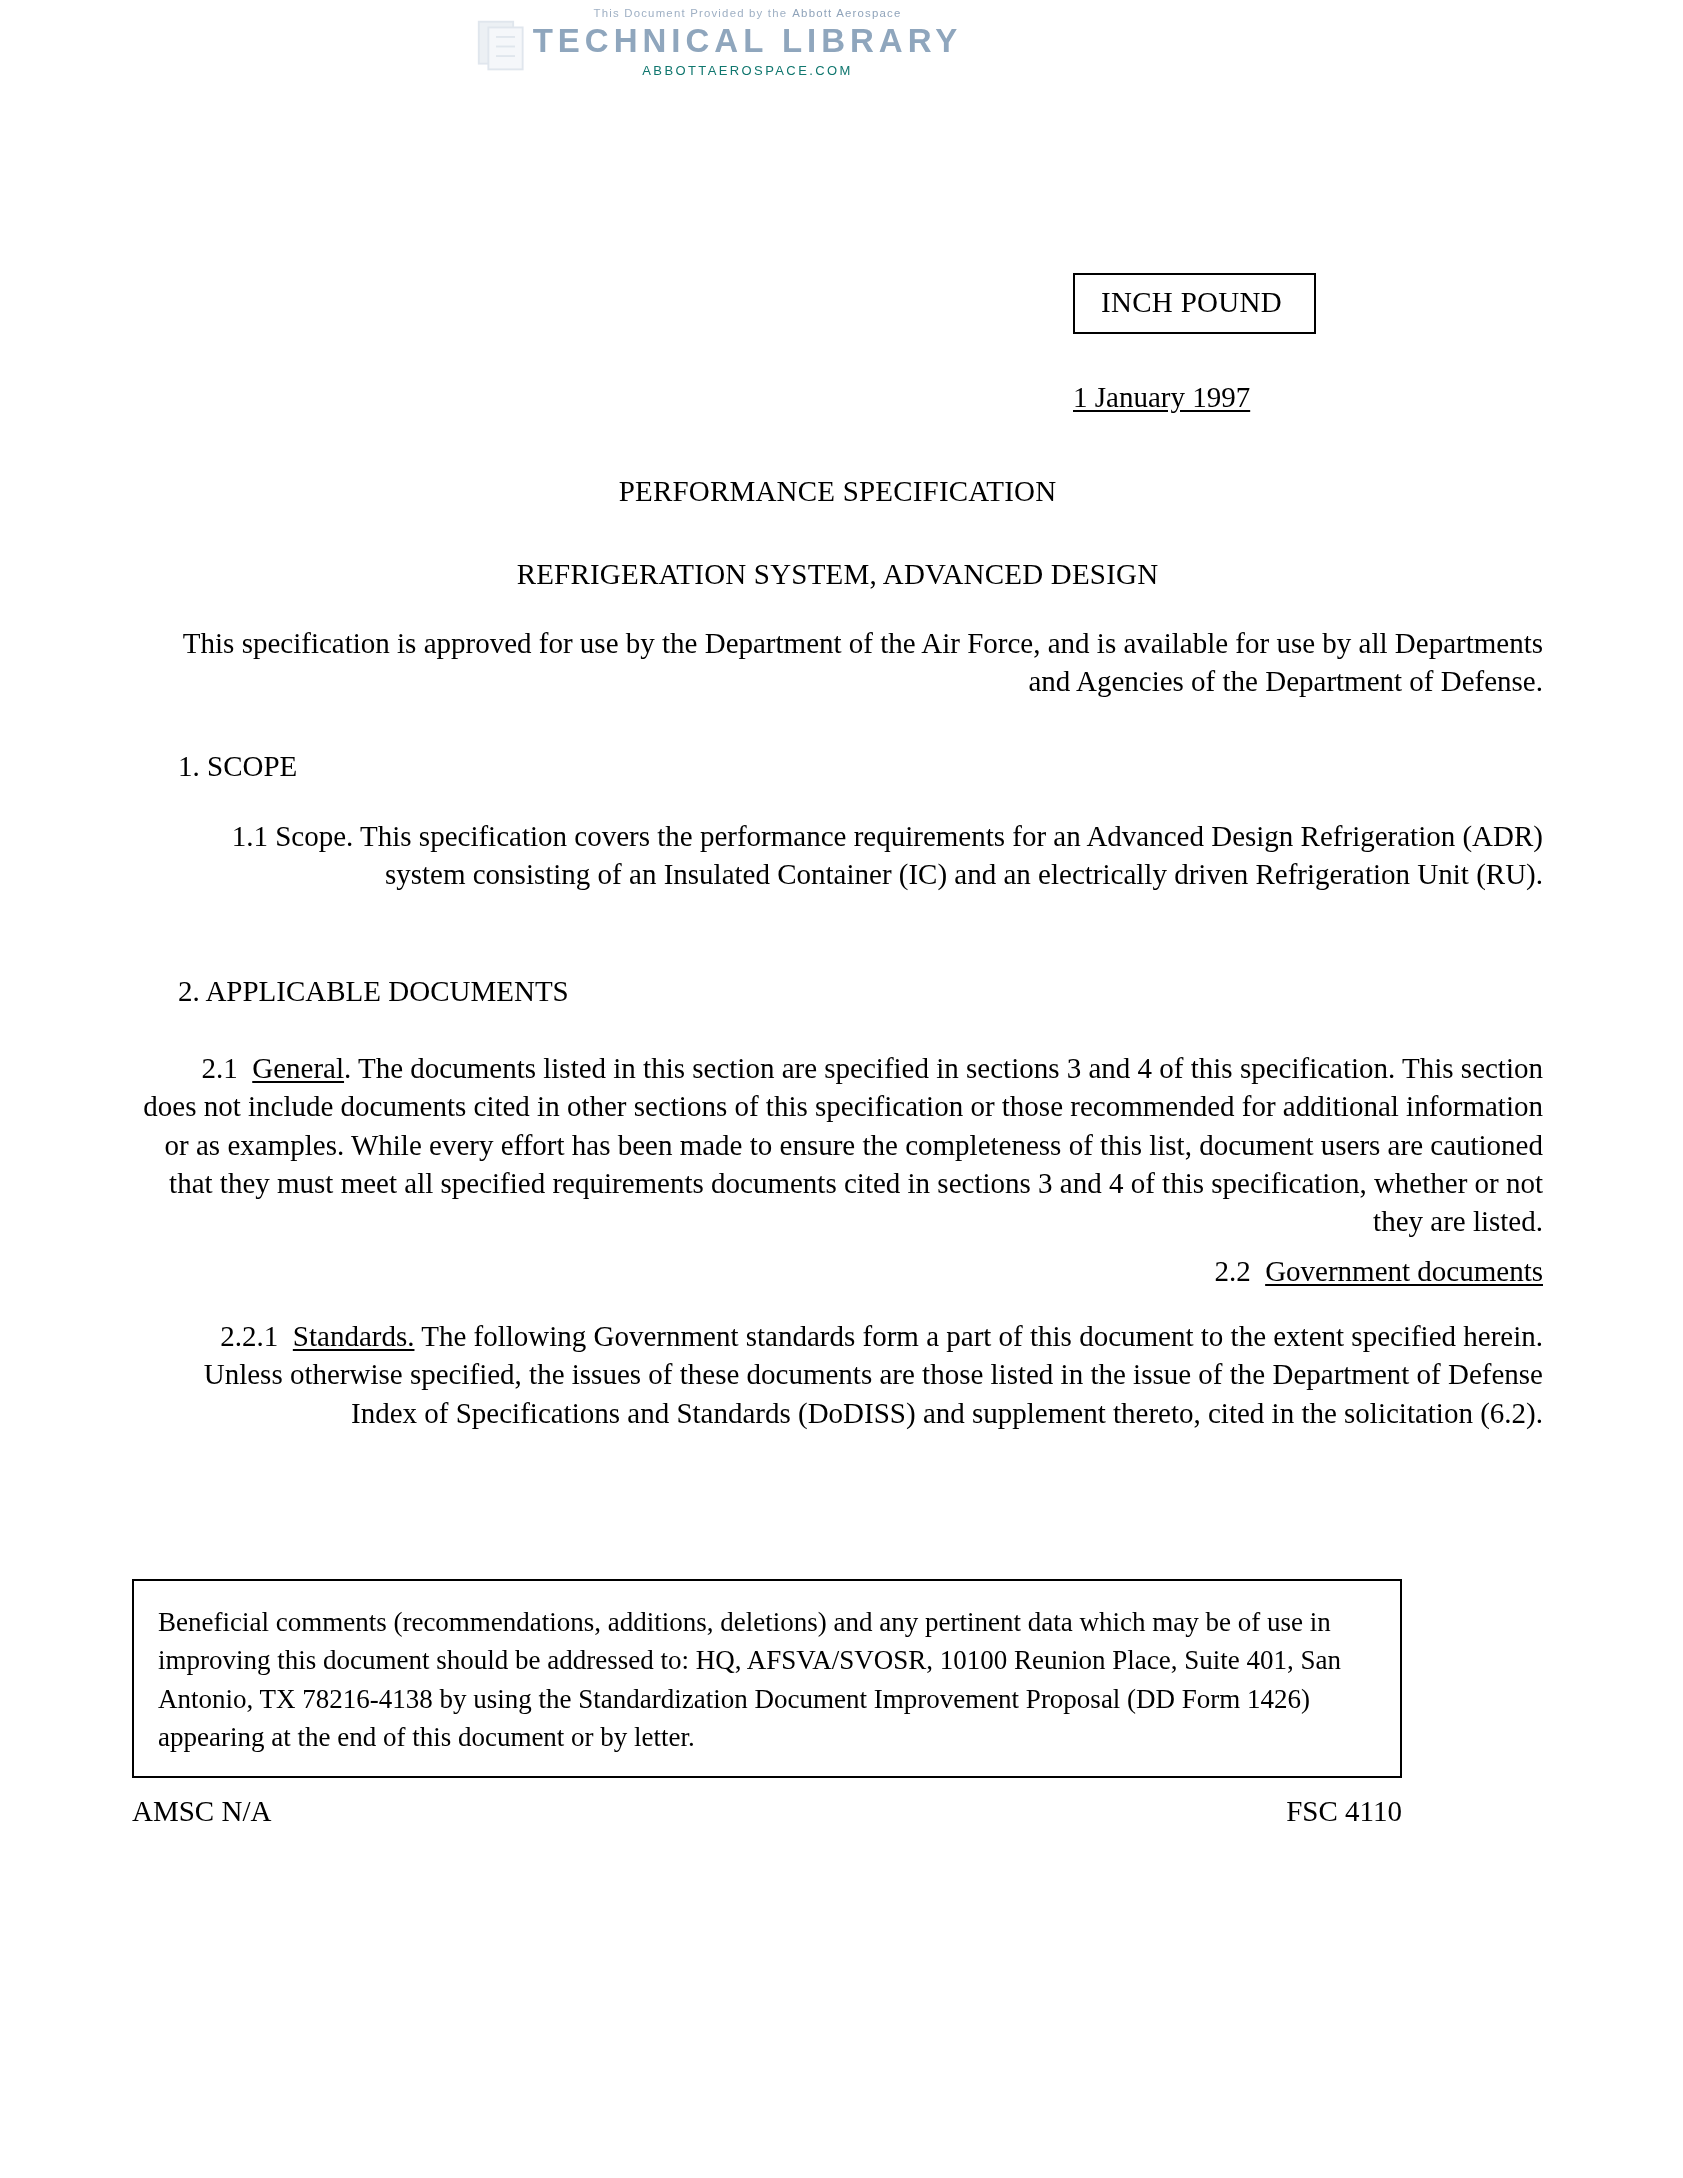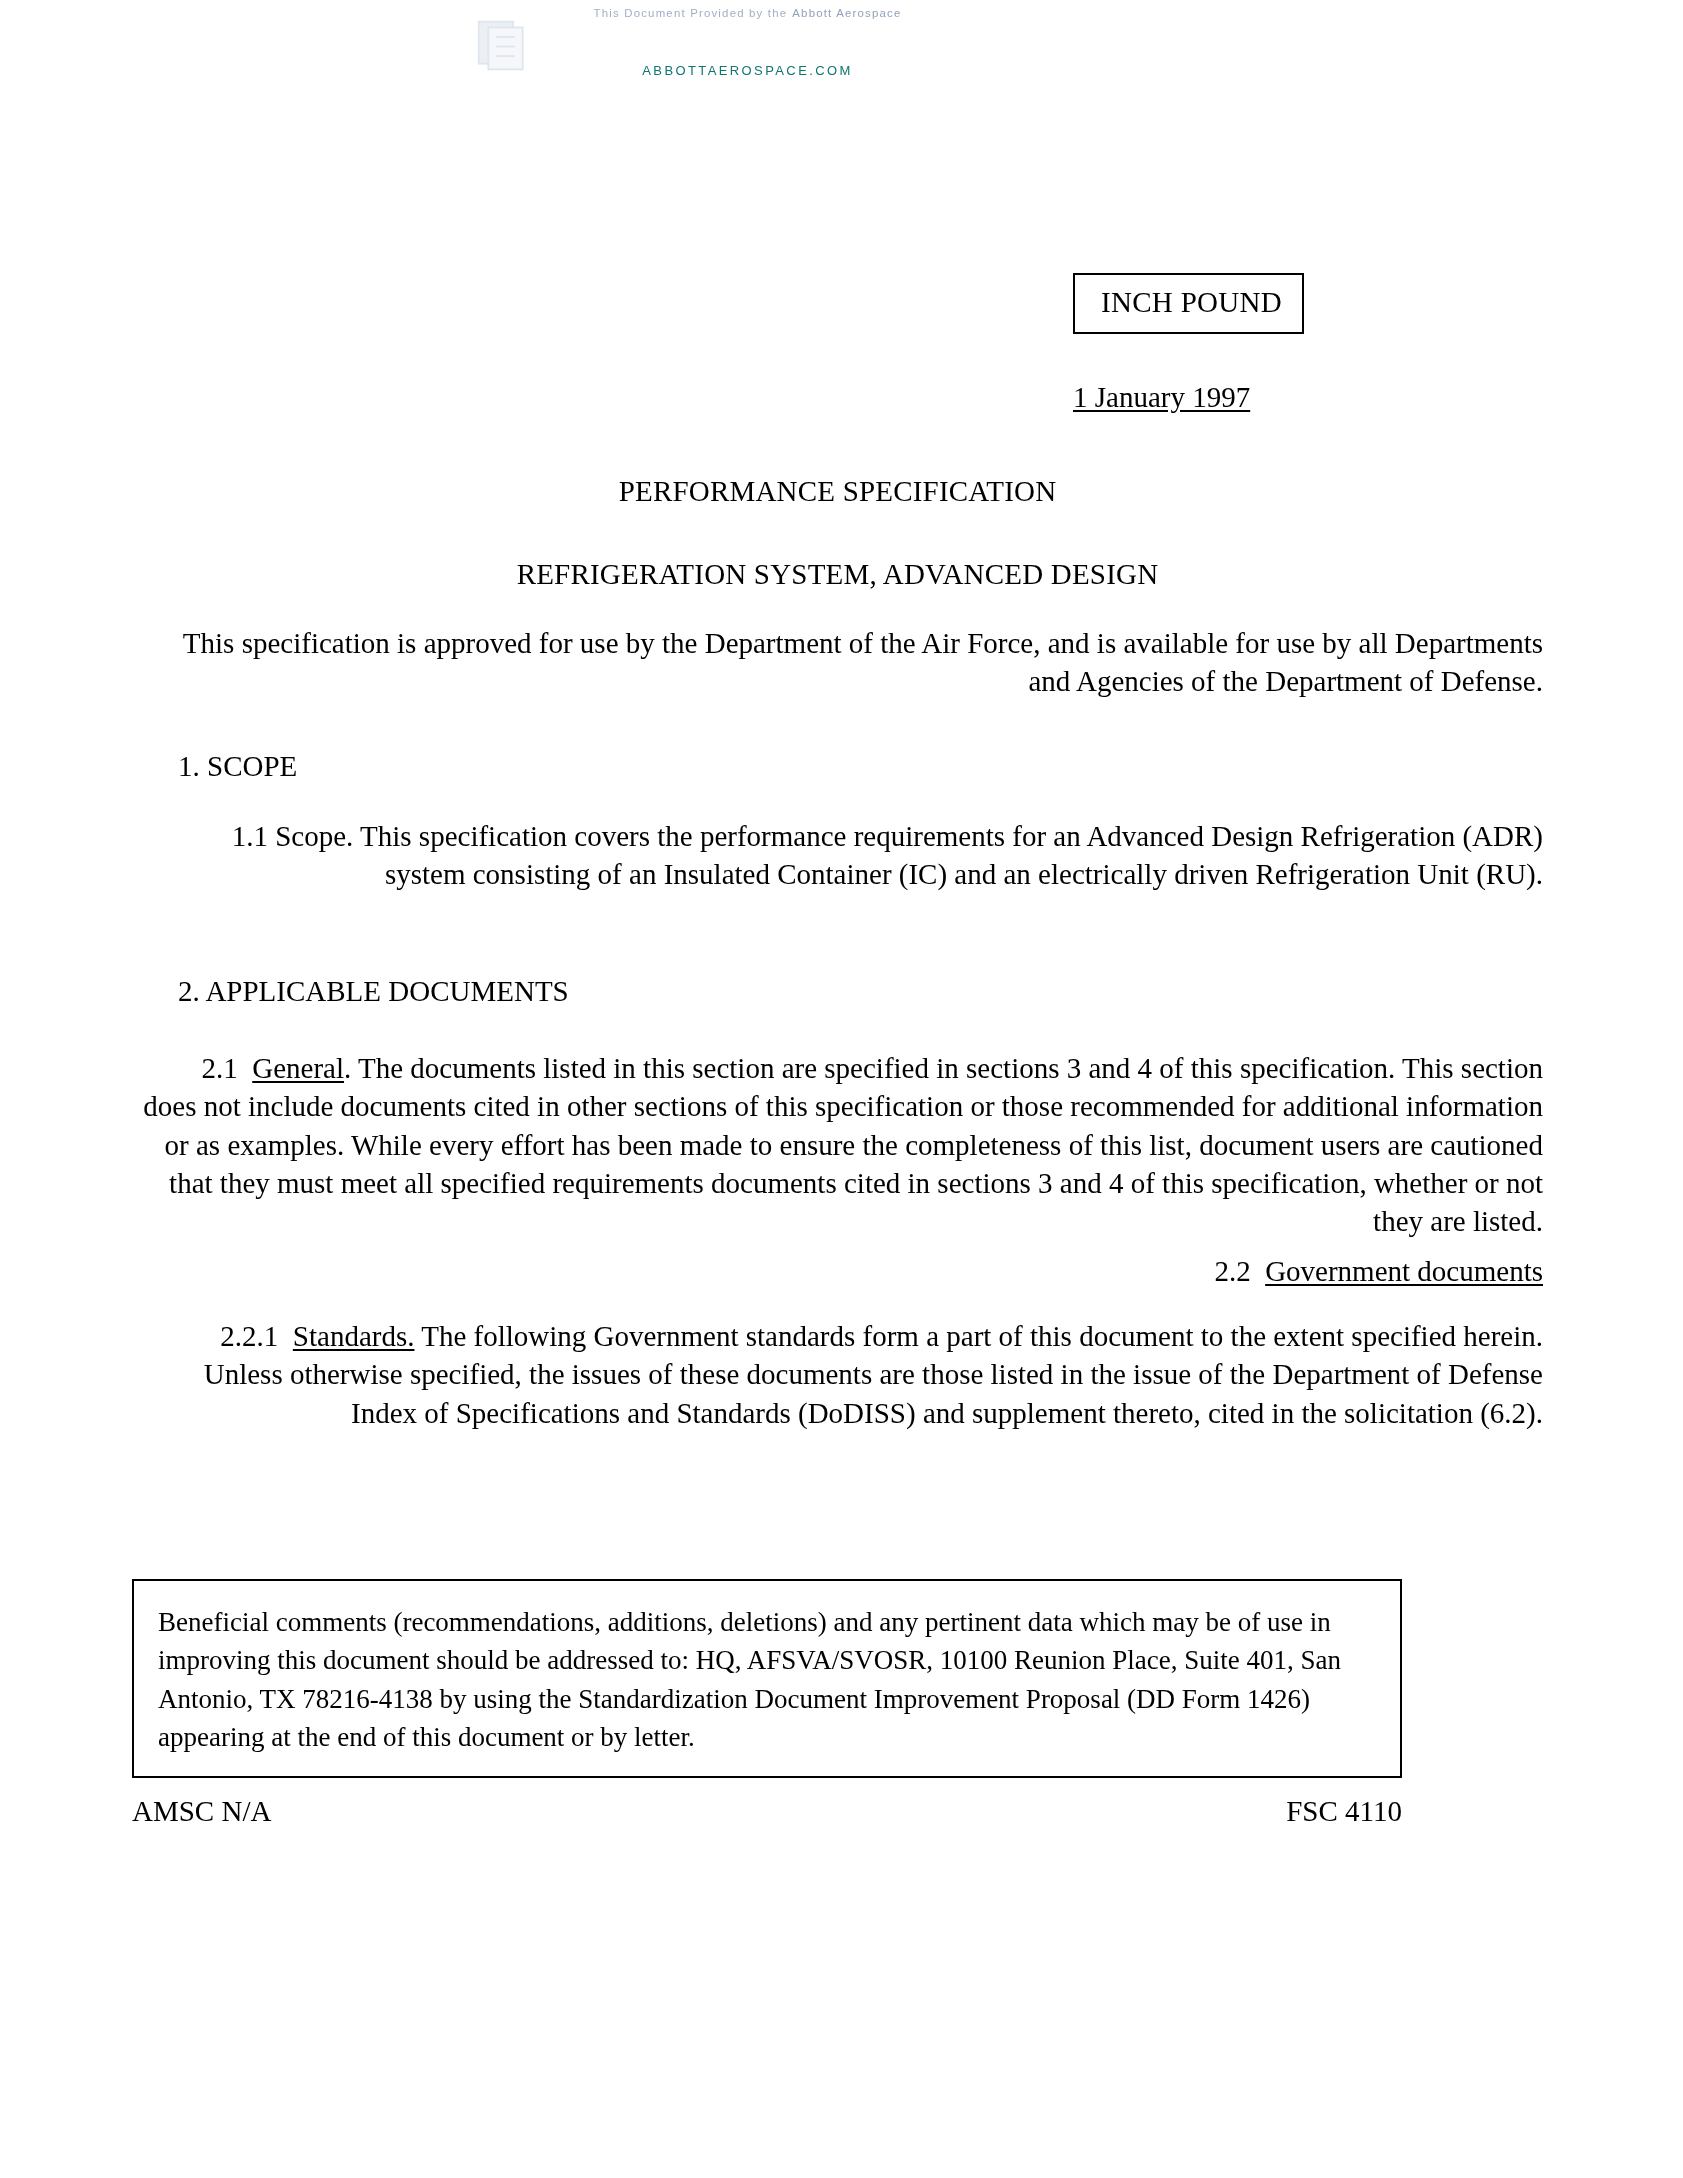--- a/index.html
+++ b/index.html
@@ -101,21 +101,21 @@
     left: 132px;
     top: 178px;
     width: 1411px;
   }
 
   .inch-pound-box {
     position: absolute;
     left: 941px;
     top: 95px;
     border: 2px solid #000;
-    padding: 11px 20px 13px 26px;
+    padding: 11px 32px 13px 26px;
     font-size: 29px;
     letter-spacing: 0.3px;
   }
 
   .doc-id {
     position: absolute;
     left: 941px;
     top: 203px;
     width: 446px;
     font-size: 29px;
@@ -202,20 +202,21 @@
         <rect x="4" y="6" width="36" height="44" fill="#c3d0dd" stroke="#9bb0c6" stroke-width="2"></rect>
         <rect x="14" y="12" width="36" height="44" fill="#dfe7ef" stroke="#9bb0c6" stroke-width="2"></rect>
         <line x1="22" y1="22" x2="42" y2="22" stroke="#9bb0c6" stroke-width="2"></line>
         <line x1="22" y1="32" x2="42" y2="32" stroke="#9bb0c6" stroke-width="2"></line>
         <line x1="22" y1="42" x2="42" y2="42" stroke="#9bb0c6" stroke-width="2"></line>
       </svg>
       <div class="wm-line1">
         <span class="small">This Document Provided by the</span>
         <span class="small bold">Abbott Aerospace</span>
       </div>
+      <div class="wm-line2">TECHNICAL LIBRARY</div>
       <div class="wm-line3">ABBOTTAEROSPACE.COM</div>
     </div>
   </div>
 
   <div class="content">
 
     <div class="inch-pound-box">INCH POUND</div>
 
     <div class="doc-id">
       <div class="line doc-date">1 January 1997</div>

